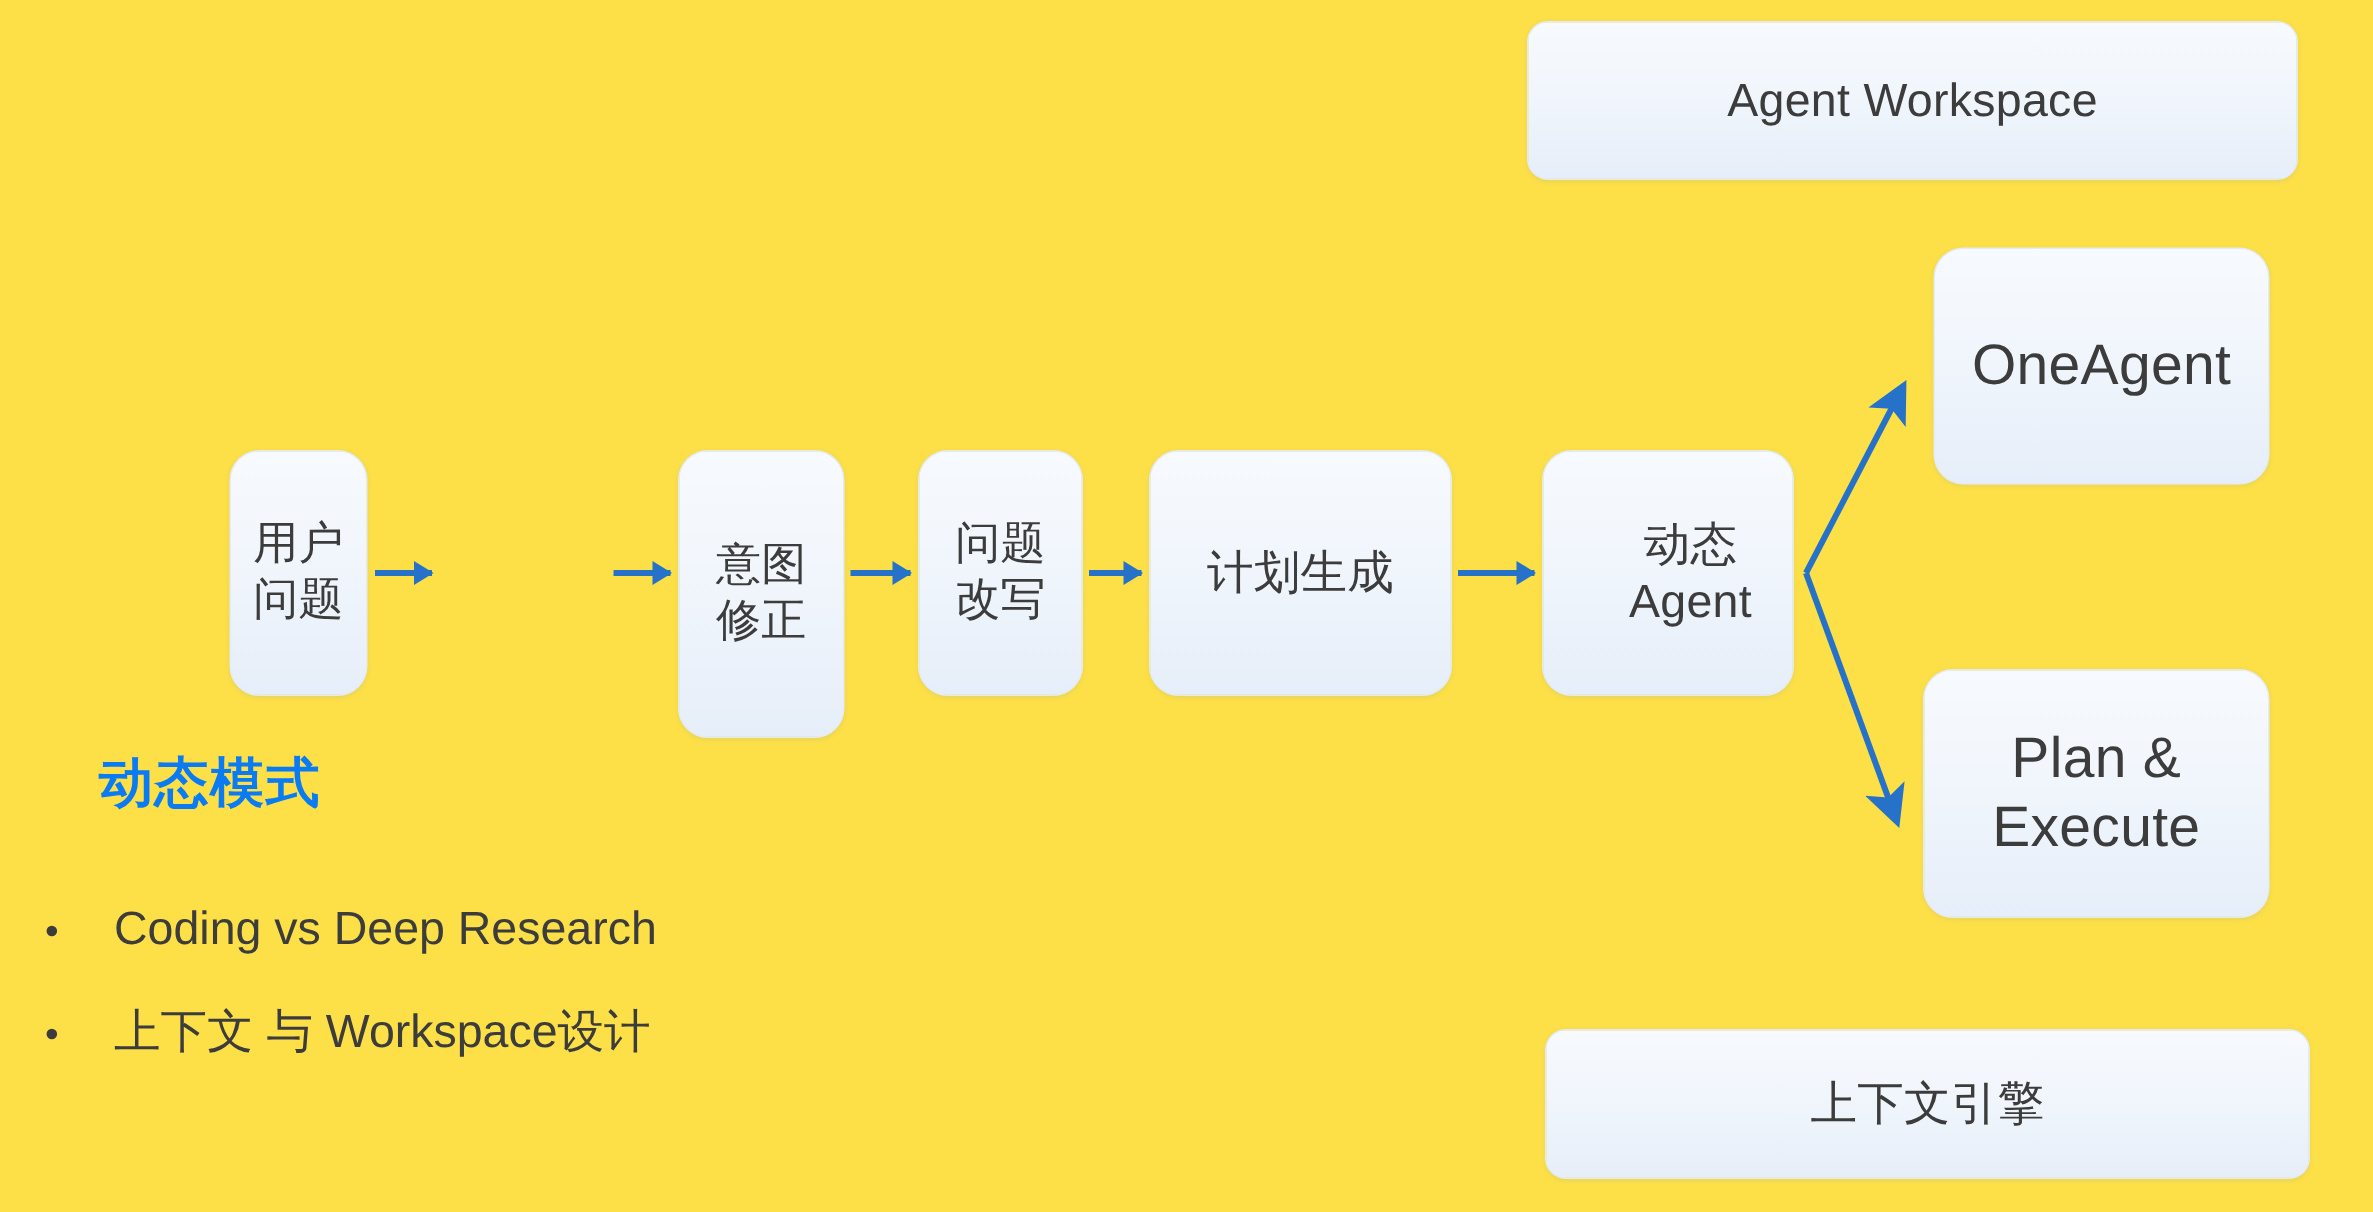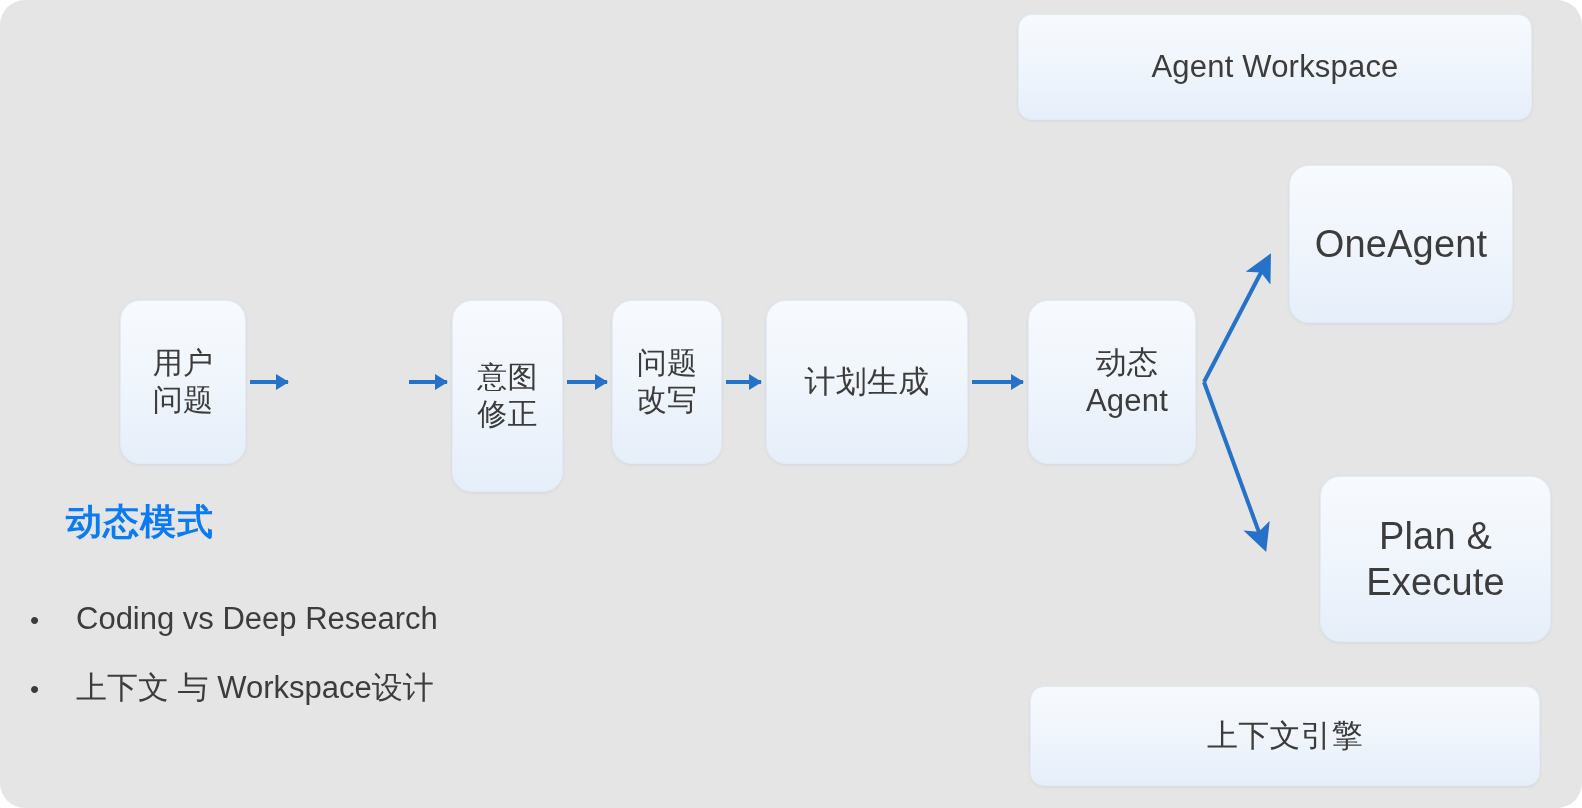--- a/index.html
+++ b/index.html
@@ -8,23 +8,22 @@
     background: #ffffff;
   }
   body {
     font-family: "Liberation Sans", "DejaVu Sans", sans-serif;
     -webkit-font-smoothing: antialiased;
   }
   #slide {
     position: relative;
     width: 1582px;
     height: 808px;
-    background: #e5e5e5;
+    background: #fde047;
     overflow: hidden;
-    border-radius: 25px;
   }
 
   
   .node {
     position: absolute;
     box-sizing: border-box;
     background: linear-gradient(180deg, #f7fafe 0%, #f1f6fc 45%, #e6eef9 100%);
     border: 1px solid #e3ebf7;
     border-radius: 18px;
     box-shadow: 0 1px 3px rgba(130, 155, 190, 0.18);
@@ -104,21 +103,21 @@
   }
   .bullet-text { white-space: pre; }
 </style>
 </head>
 <body>
 
 <div id="slide">
 
   <div class="node banner n-banner" style="left:1018px; top:14px; width:514px; height:106px;">Agent Workspace</div>
 
-  <div class="node tall n-step" style="left:120px; top:300px; width:126px; height:164px;">用户
+  <div class="node tall n-step" style="left:153px; top:300px; width:92px; height:164px;">用户
 问题</div>
 
 
   <div class="node tall n-step" style="left:452px; top:300px; width:111px; height:192px;">意图
 修正</div>
 
   <div class="node tall n-step" style="left:612px; top:300px; width:110px; height:164px;">问题
 改写</div>
 
   <div class="node tall n-wide" style="left:766px; top:300px; width:202px; height:164px;text-align:right;">计划生成</div>
@@ -137,21 +136,21 @@
       <marker id="bhead" markerWidth="7" markerHeight="7" refX="5.4" refY="3.5" orient="auto" markerUnits="strokeWidth">
         <path d="M0,0 L7,3.5 L0,7 L1.6,3.5 z" fill="#2572c8"></path>
       </marker>
     </defs>
     <path d="M1204,382 L1268,259" stroke="#2572c8" stroke-width="4" fill="none" marker-end="url(#bhead)"></path>
     <path d="M1204,382 L1264,546" stroke="#2572c8" stroke-width="4" fill="none" marker-end="url(#bhead)"></path>
   </svg>
 
   <div class="node tall n-branch" style="left:1289px; top:165px; width:224px; height:158px;">OneAgent</div>
 
-  <div class="node tall n-branch" style="left:1282px; top:476px; width:231px; height:166px;margin-left:38px;">Plan &amp;
+  <div class="node tall n-branch" style="left:1282px; top:446px; width:231px; height:166px;">Plan &amp;
 Execute</div>
 
   <div class="node banner n-banner" style="left:1030px; top:686px; width:510px; height:100px;">上下文引擎</div>
 
   <div class="section-title" style="left:40px; top:498px;margin-left:26px;">动态模式</div>
 
   <ul class="bullet-list" style="left:30px; top:601px; width:620px;">
     <li class="bullet-item">
       <span class="bullet-dot">•</span>
       <span class="bullet-text">Coding vs Deep Research</span>

